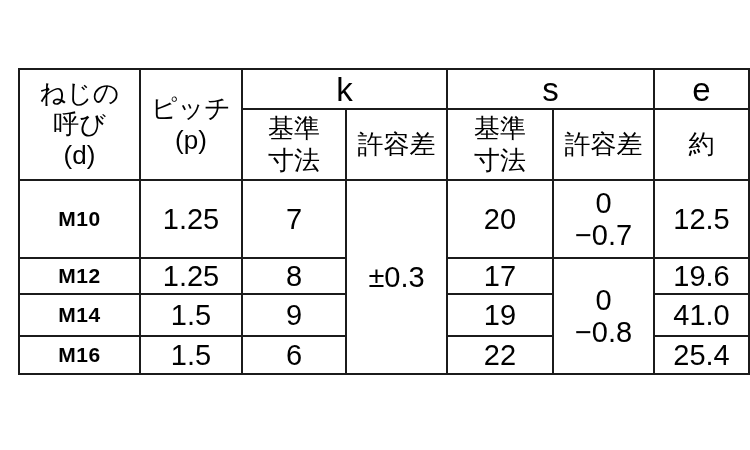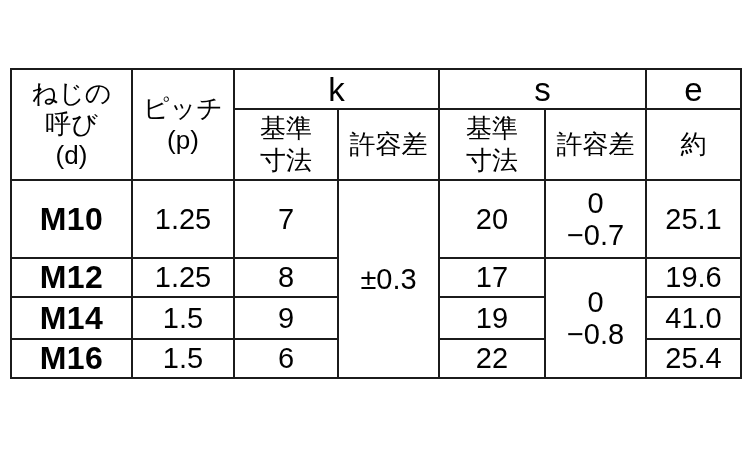--- a/index.html
+++ b/index.html
@@ -11,38 +11,38 @@
     position: relative;
     width: 750px;
     height: 450px;
     background: #ffffff;
     overflow: hidden;
     font-family: "Liberation Sans", "DejaVu Sans", sans-serif;
     color: #000000;
   }
   table.spec {
     position: absolute;
-    left: 10px;
+    left: 18px;
     top: 68px;
     border-collapse: collapse;
     table-layout: fixed;
     background: #ffffff;
   }
   table.spec td {
     border: 2px solid #1b1b1b;
     text-align: center;
     vertical-align: middle;
     padding: 0;
     white-space: pre-line;
     color: #000000;
   }
   .jp   { font-size: 26px; line-height: 1.2; }
   .grp  { font-size: 33px; line-height: 1; }
   .num  { font-size: 29px; line-height: 1.12; }
-  .name { font-size: 32px; font-weight: bold; letter-spacing: 0.5px; }
+  .name { font-size: 21px; font-weight: bold; letter-spacing: 0.5px; }
 </style>
 </head>
 <body>
 
 <div class="stage">
   <table class="spec">
     <colgroup>
       <col style="width:121px">
       <col style="width:102px">
       <col style="width:104px">
@@ -72,21 +72,21 @@
         <td class="jp">約</td>
       </tr>
       <tr style="height:78px">
         <td class="name">M10</td>
         <td class="num">1.25</td>
         <td class="num">7</td>
         <td rowspan="4" class="num">±0.3</td>
         <td class="num">20</td>
         <td class="num">0
 −0.7</td>
-        <td class="num">25.1</td>
+        <td class="num">12.5</td>
       </tr>
       <tr style="height:36px">
         <td class="name">M12</td>
         <td class="num">1.25</td>
         <td class="num">8</td>
         <td class="num">17</td>
         <td rowspan="3" class="num">0
 −0.8</td>
         <td class="num">19.6</td>
       </tr>

